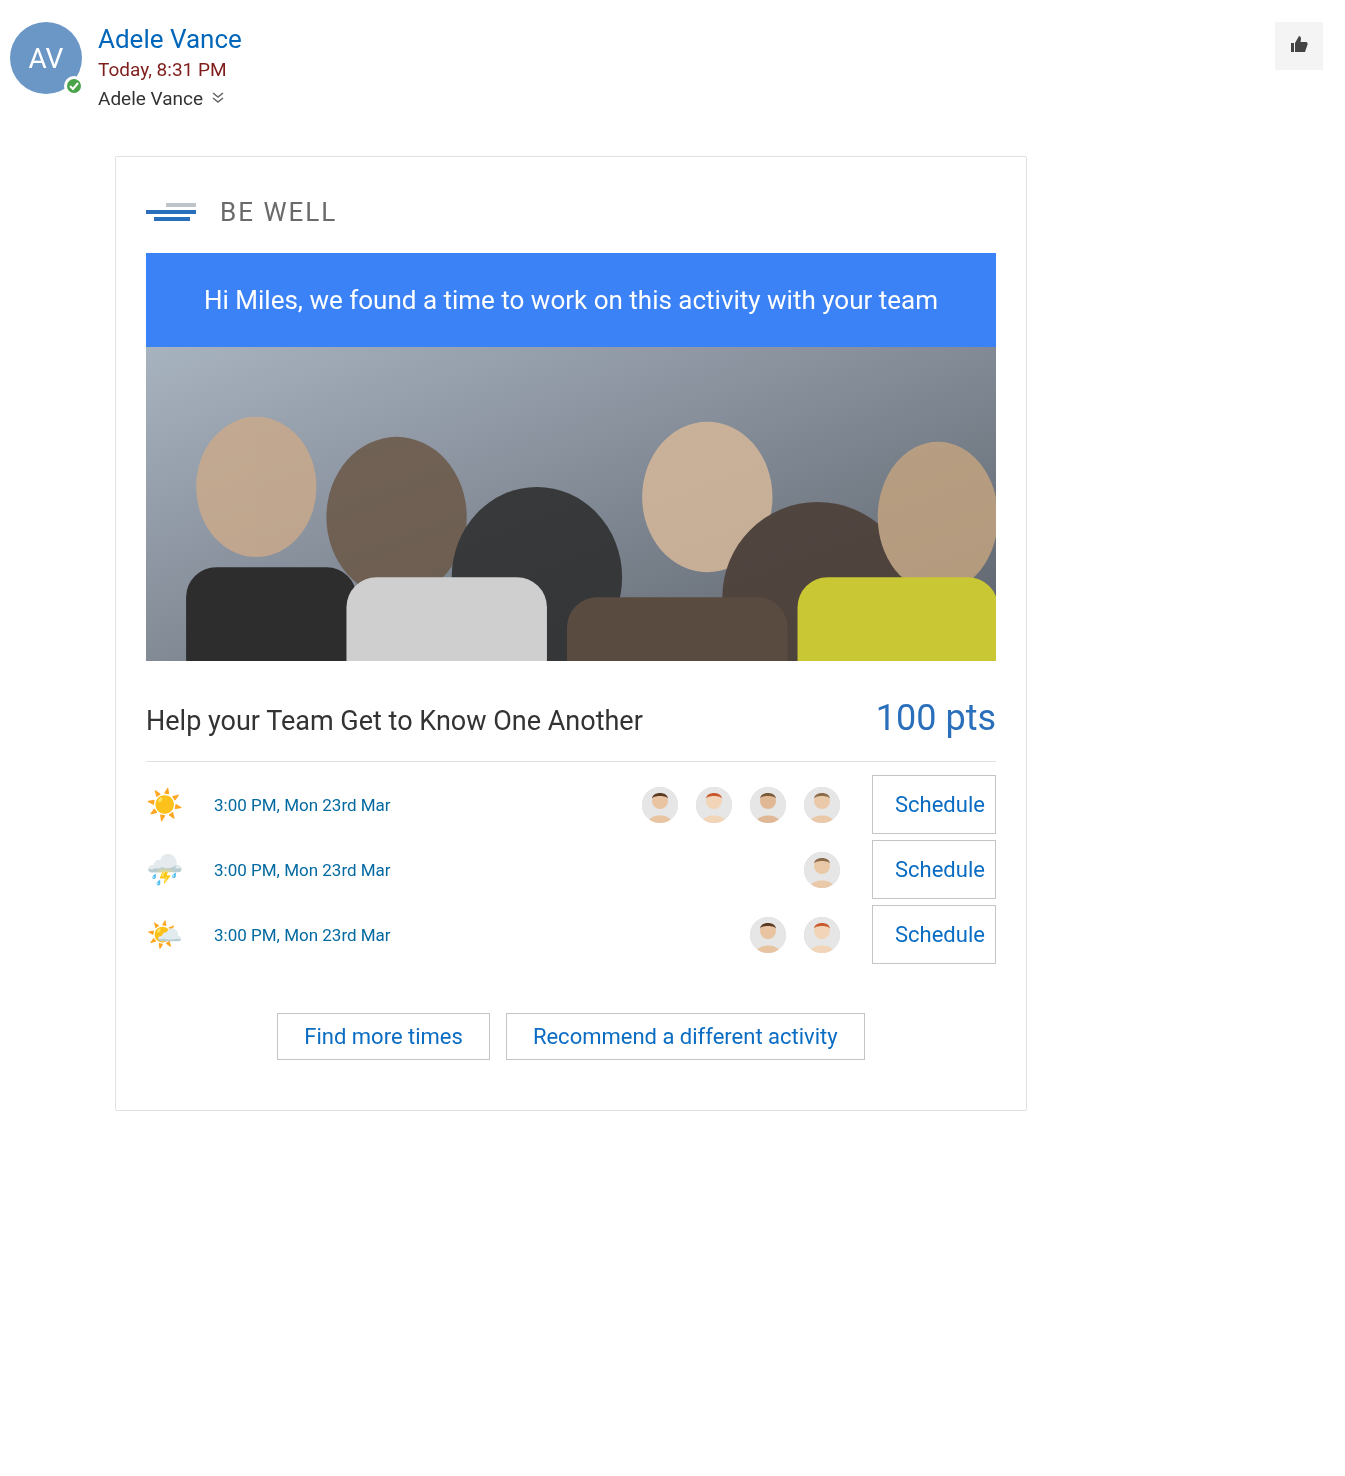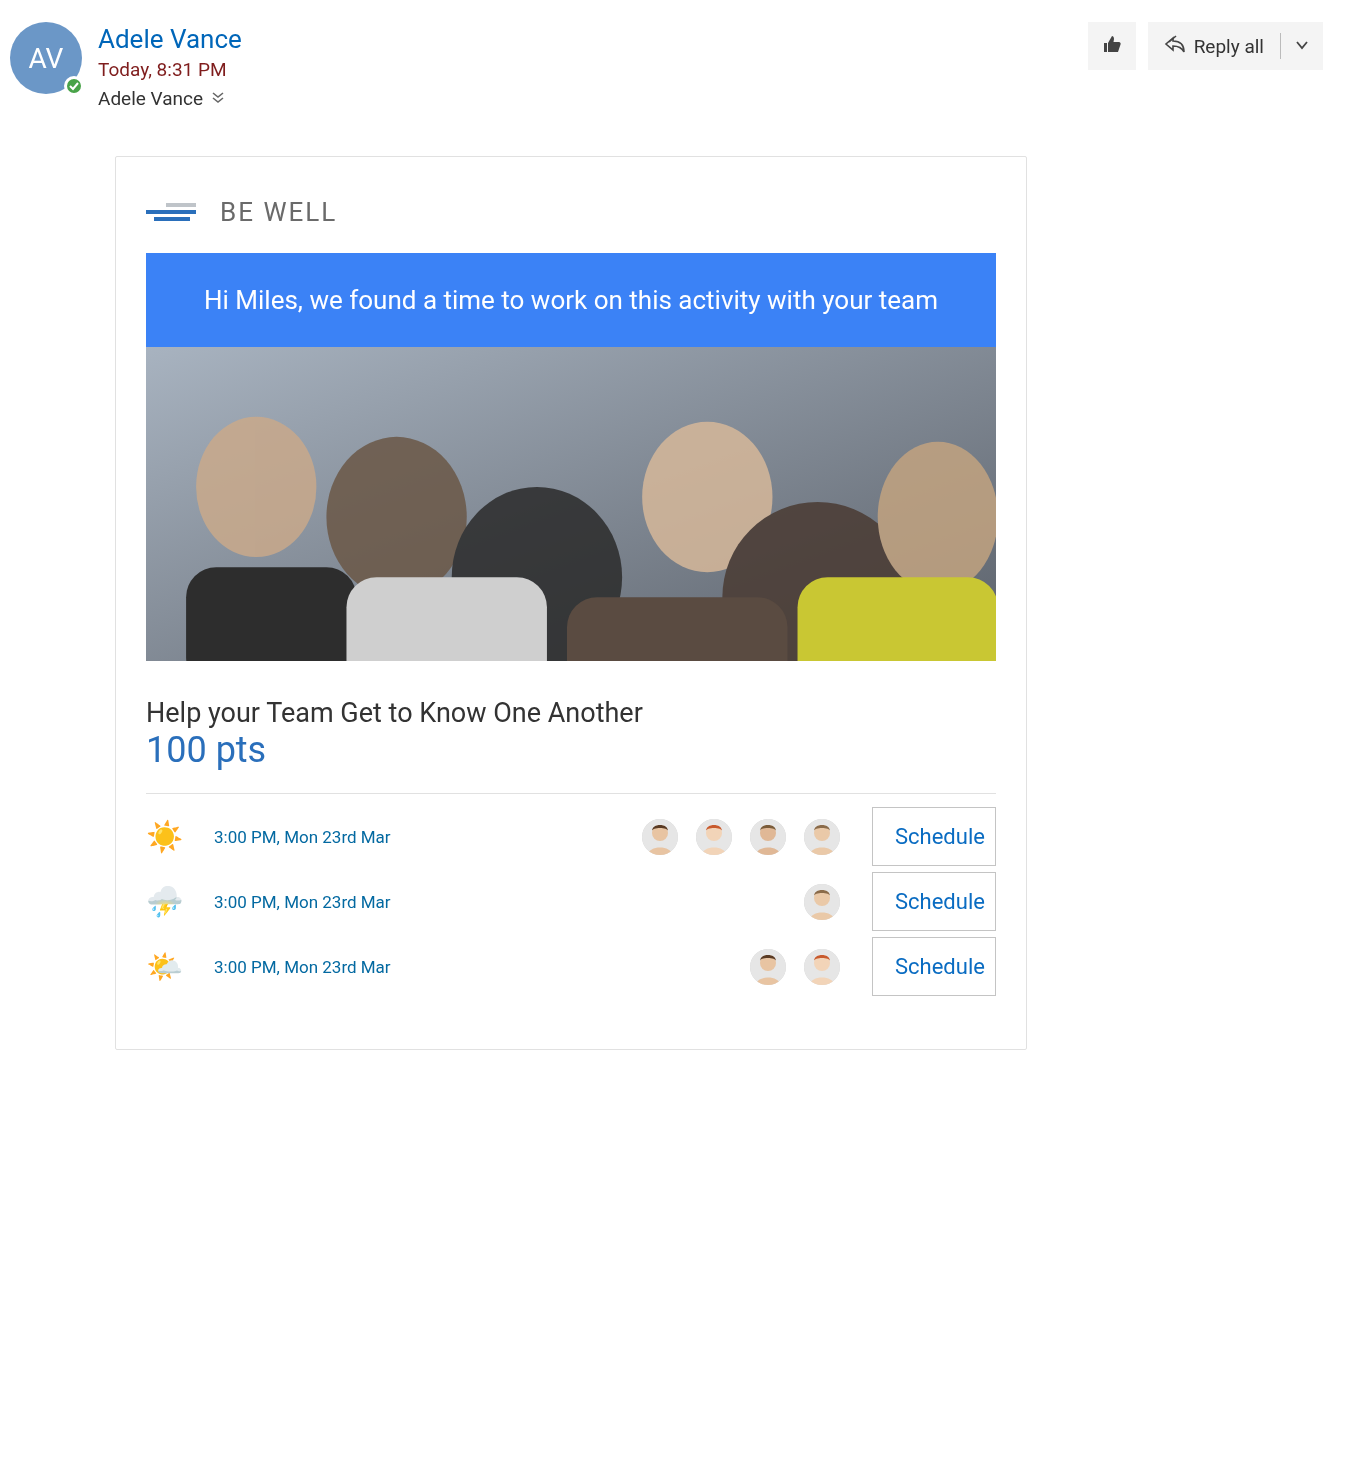--- a/index.html
+++ b/index.html
@@ -152,21 +152,20 @@
     .hero-image {
       width: 100%;
       height: 314px;
       display: block;
     }
     .activity-row {
       display: flex;
       align-items: baseline;
       justify-content: space-between;
       margin-top: 36px;
-      flex-direction: column;
     }
     .activity-title {
       font-size: 27px;
       color: #333;
       font-weight: 400;
     }
     .activity-points {
       font-size: 36px;
       color: #2a6fbb;
     }
@@ -263,39 +262,20 @@
       </span>
     </div>
   </div>
   <div class="header-actions">
     <div class="like-btn">
       <span>
         <svg width="20" height="20" viewBox="0 0 20 20">
             <path d="M2 9h3v9H2zM6 18V9l4-7c1 0 2 1 2 3l-.5 3H17c1 0 2 1 1.6 2.3L16 18H6z" fill="#444"></path>
           </svg>
       </span>
-    </div>
-    <div class="reply-group">
-      <div class="reply-main">
-        <span>
-          <svg width="22" height="20" viewBox="0 0 22 20">
-              <path d="M9 4 L2 10 L9 16 V12 C15 12 18 14 20 18 C20 10 16 7 9 7 Z" fill="none" stroke="#444" stroke-width="1.6"></path>
-              <path d="M12 2 L5 8" fill="none" stroke="#444" stroke-width="1.6"></path>
-            </svg>
-        </span>
-        <span class="reply-label">Reply all</span>
-      </div>
-      <div class="reply-divider"></div>
-      <div class="reply-caret">
-        <span class="chevron-down">
-          <svg width="14" height="14" viewBox="0 0 14 14">
-              <path d="M2 4 L7 10 L12 4" stroke="#444" stroke-width="1.8" fill="none"></path>
-            </svg>
-        </span>
-      </div>
     </div>
   </div>
 </div>
 
 <div class="card-wrap">
   <div class="brand">
     <div class="brand-icon">
       <span class="l1"></span>
         <span class="l2"></span>
         <span class="l3"></span>
@@ -411,13 +391,17 @@
               <circle cx="18" cy="14" r="8" fill="#f2d4b8"></circle>
               <path d="M6 36 C6 26 30 26 30 36 Z" fill="#f2d4b8"></path>
               <path d="M10 12 C10 4 26 4 26 12 C26 8 10 8 10 12 Z" fill="#c85a2e"></path>
             </svg>
           </div>
         </div>
         <div class="schedule-btn">Schedule</div>
       </div>
     </div>
 
+  <div class="footer-actions">
+    <div class="footer-btn">Find more times</div>
+    <div class="footer-btn">Recommend a different activity</div>
+  </div>
 </div>
 
 </body></html>

